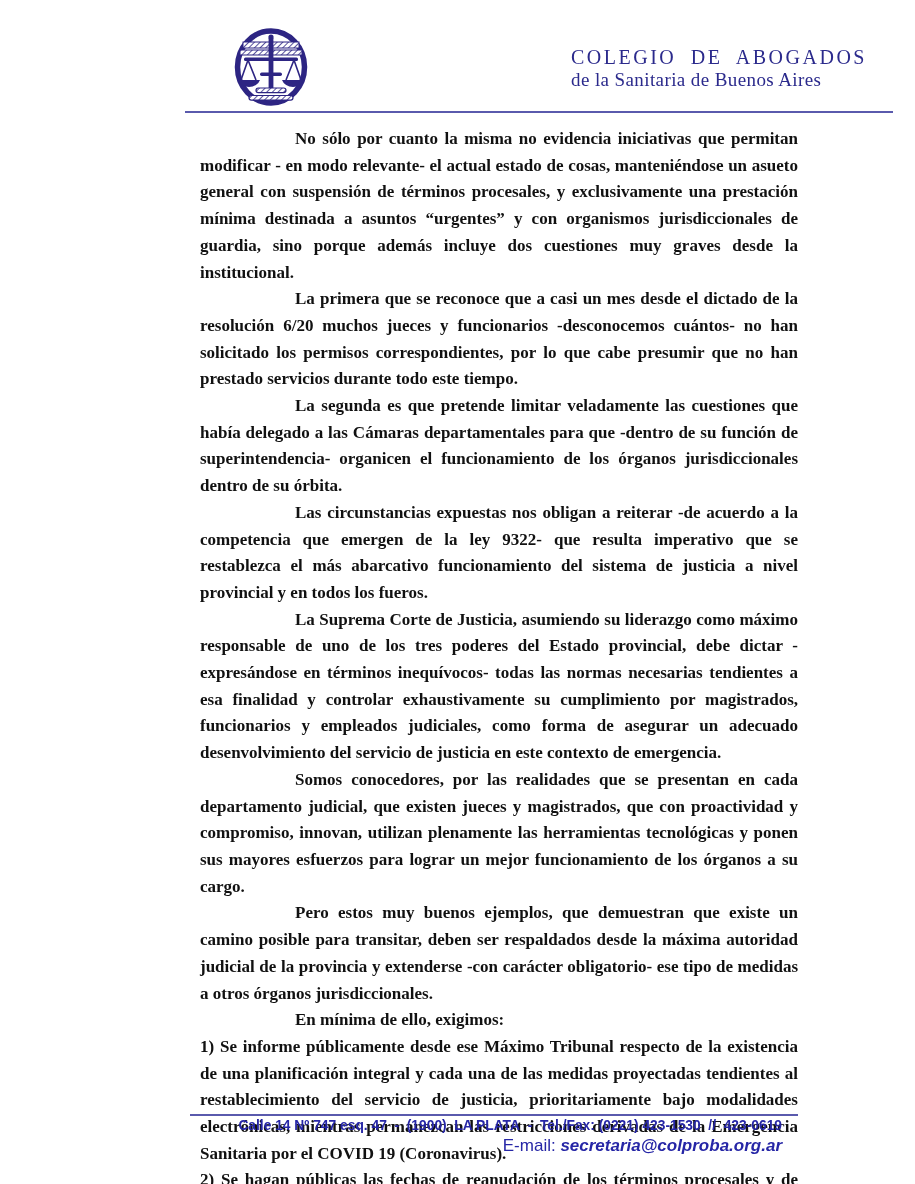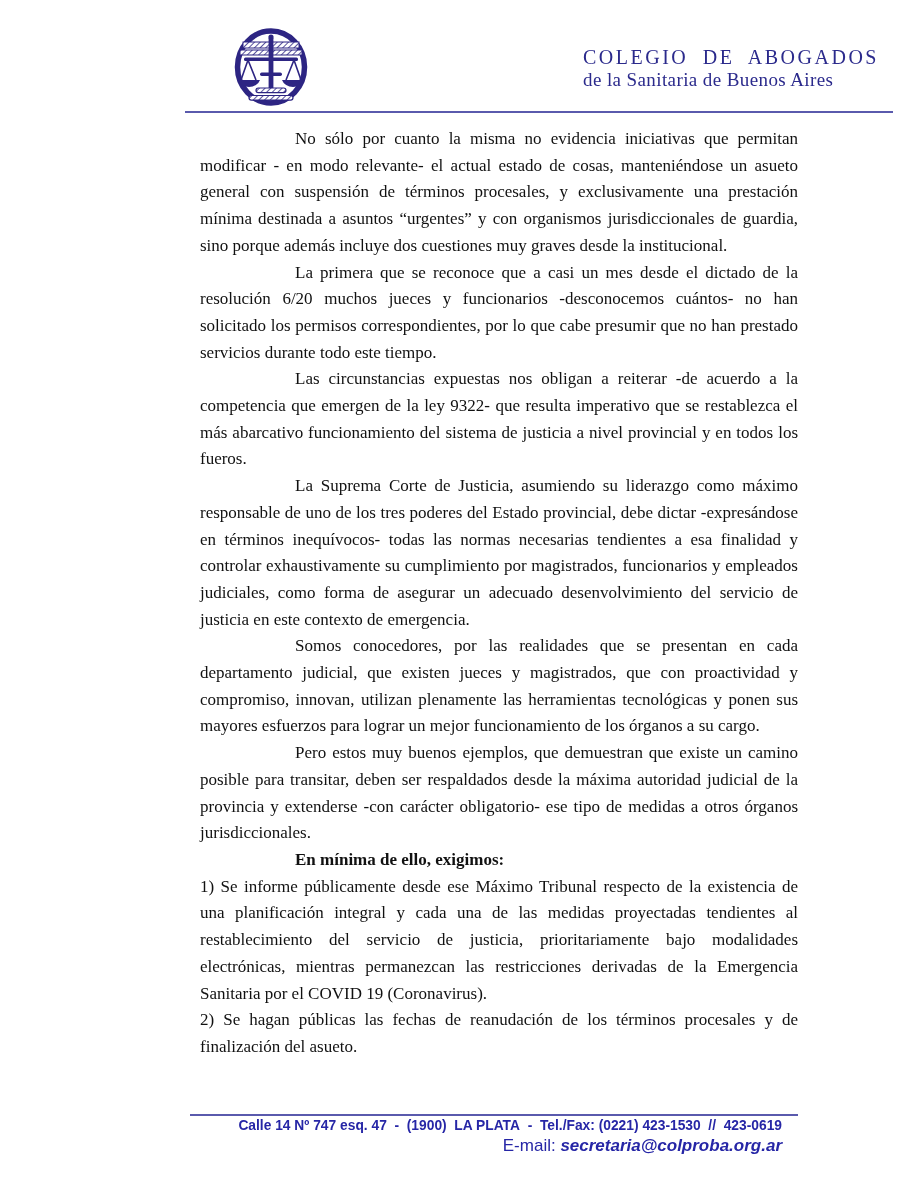--- a/index.html
+++ b/index.html
@@ -16,40 +16,40 @@
     background:#ffffff;
     margin:0 auto;
     font-family:"Liberation Serif","DejaVu Serif",serif;
     overflow:hidden;
   }
   
   .logo-wrap{
     position:absolute;left:234px;top:28px;width:74px;height:78px;
   }
   .brand{
-    position:absolute;left:583px;top:46px;color:var(--brand);
+    position:absolute;left:571px;top:46px;color:var(--brand);
     line-height:1.15;
   }
   .brand .org{
     font-size:20px;letter-spacing:2.5px;word-spacing:7px;white-space:nowrap;
   }
   .brand .sub{
     font-size:19px;letter-spacing:0.4px;white-space:nowrap;
   }
   .header-rule{
     position:absolute;left:185px;top:111px;width:708px;height:2px;
     background:var(--rule);
   }
   
   .body-text{
     position:absolute;left:200px;top:126px;width:598px;
     font-size:17px;line-height:26.7px;color:#111;
     text-align:justify;
   }
-  .body-text p{margin:0;}
+  .body-text p{margin:0;font-weight:bold;}
   .body-text p.indent{text-indent:95px;}
   .body-text p.heading{font-weight:bold;text-indent:95px;}
   
   .footer-rule{
     position:absolute;left:190px;top:1114px;width:608px;height:2px;
     background:var(--rule);
   }
   .footer{
     position:absolute;left:174px;top:1118px;width:608px;
     text-align:right;color:var(--footer);
@@ -100,20 +100,21 @@
   <div class="brand">
     <div class="org">COLEGIO DE ABOGADOS</div>
     <div class="sub">de la Sanitaria de Buenos Aires</div>
   </div>
 
   <div class="header-rule"></div>
 
   <div class="body-text">
     <p class="indent">No sólo por cuanto la misma no evidencia iniciativas que permitan modificar - en modo relevante- el actual estado de cosas, manteniéndose un asueto general con suspensión de términos procesales, y exclusivamente una prestación mínima destinada a asuntos “urgentes” y con organismos jurisdiccionales de guardia, sino porque además incluye dos cuestiones muy graves desde la institucional.</p>
     <p class="indent">La primera que se reconoce que a casi un mes desde el dictado de la resolución 6/20 muchos jueces y funcionarios -desconocemos cuántos- no han solicitado los permisos correspondientes, por lo que cabe presumir que no han prestado servicios durante todo este tiempo.</p>
+    <p class="indent">La segunda es que pretende limitar veladamente las cuestiones que había delegado a las Cámaras departamentales para que -dentro de su función de superintendencia- organicen el funcionamiento de los órganos jurisdiccionales dentro de su órbita.</p>
     <p class="indent">Las circunstancias expuestas nos obligan a reiterar -de acuerdo a la competencia que emergen de la ley 9322- que resulta imperativo que se restablezca el más abarcativo funcionamiento del sistema de justicia a nivel provincial y en todos los fueros.</p>
     <p class="indent">La Suprema Corte de Justicia, asumiendo su liderazgo como máximo responsable de uno de los tres poderes del Estado provincial, debe dictar -expresándose en términos inequívocos- todas las normas necesarias tendientes a esa finalidad y controlar exhaustivamente su cumplimiento por magistrados, funcionarios y empleados judiciales, como forma de asegurar un adecuado desenvolvimiento del servicio de justicia en este contexto de emergencia.</p>
     <p class="indent">Somos conocedores, por las realidades que se presentan en cada departamento judicial, que existen jueces y magistrados, que con proactividad y compromiso, innovan, utilizan plenamente las herramientas tecnológicas y ponen sus mayores esfuerzos para lograr un mejor funcionamiento de los órganos a su cargo.</p>
     <p class="indent">Pero estos muy buenos ejemplos, que demuestran que existe un camino posible para transitar, deben ser respaldados desde la máxima autoridad judicial de la provincia y extenderse -con carácter obligatorio- ese tipo de medidas a otros órganos jurisdiccionales.</p>
     <p class="heading">En mínima de ello, exigimos:</p>
     <p class="item">1) Se informe públicamente desde ese Máximo Tribunal respecto de la existencia de una planificación integral y cada una de las medidas proyectadas tendientes al restablecimiento del servicio de justicia, prioritariamente bajo modalidades electrónicas, mientras permanezcan las restricciones derivadas de la Emergencia Sanitaria por el COVID 19 (Coronavirus).</p>
     <p class="item">2) Se hagan públicas las fechas de reanudación de los términos procesales y de finalización del asueto.</p>
   </div>
 
   <div class="footer-rule"></div>

